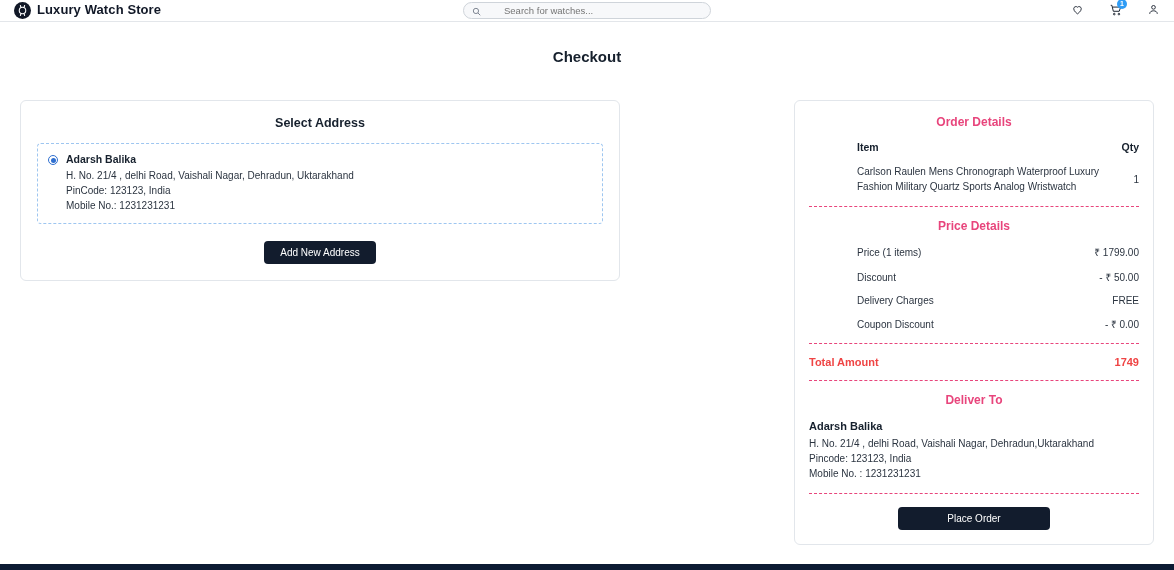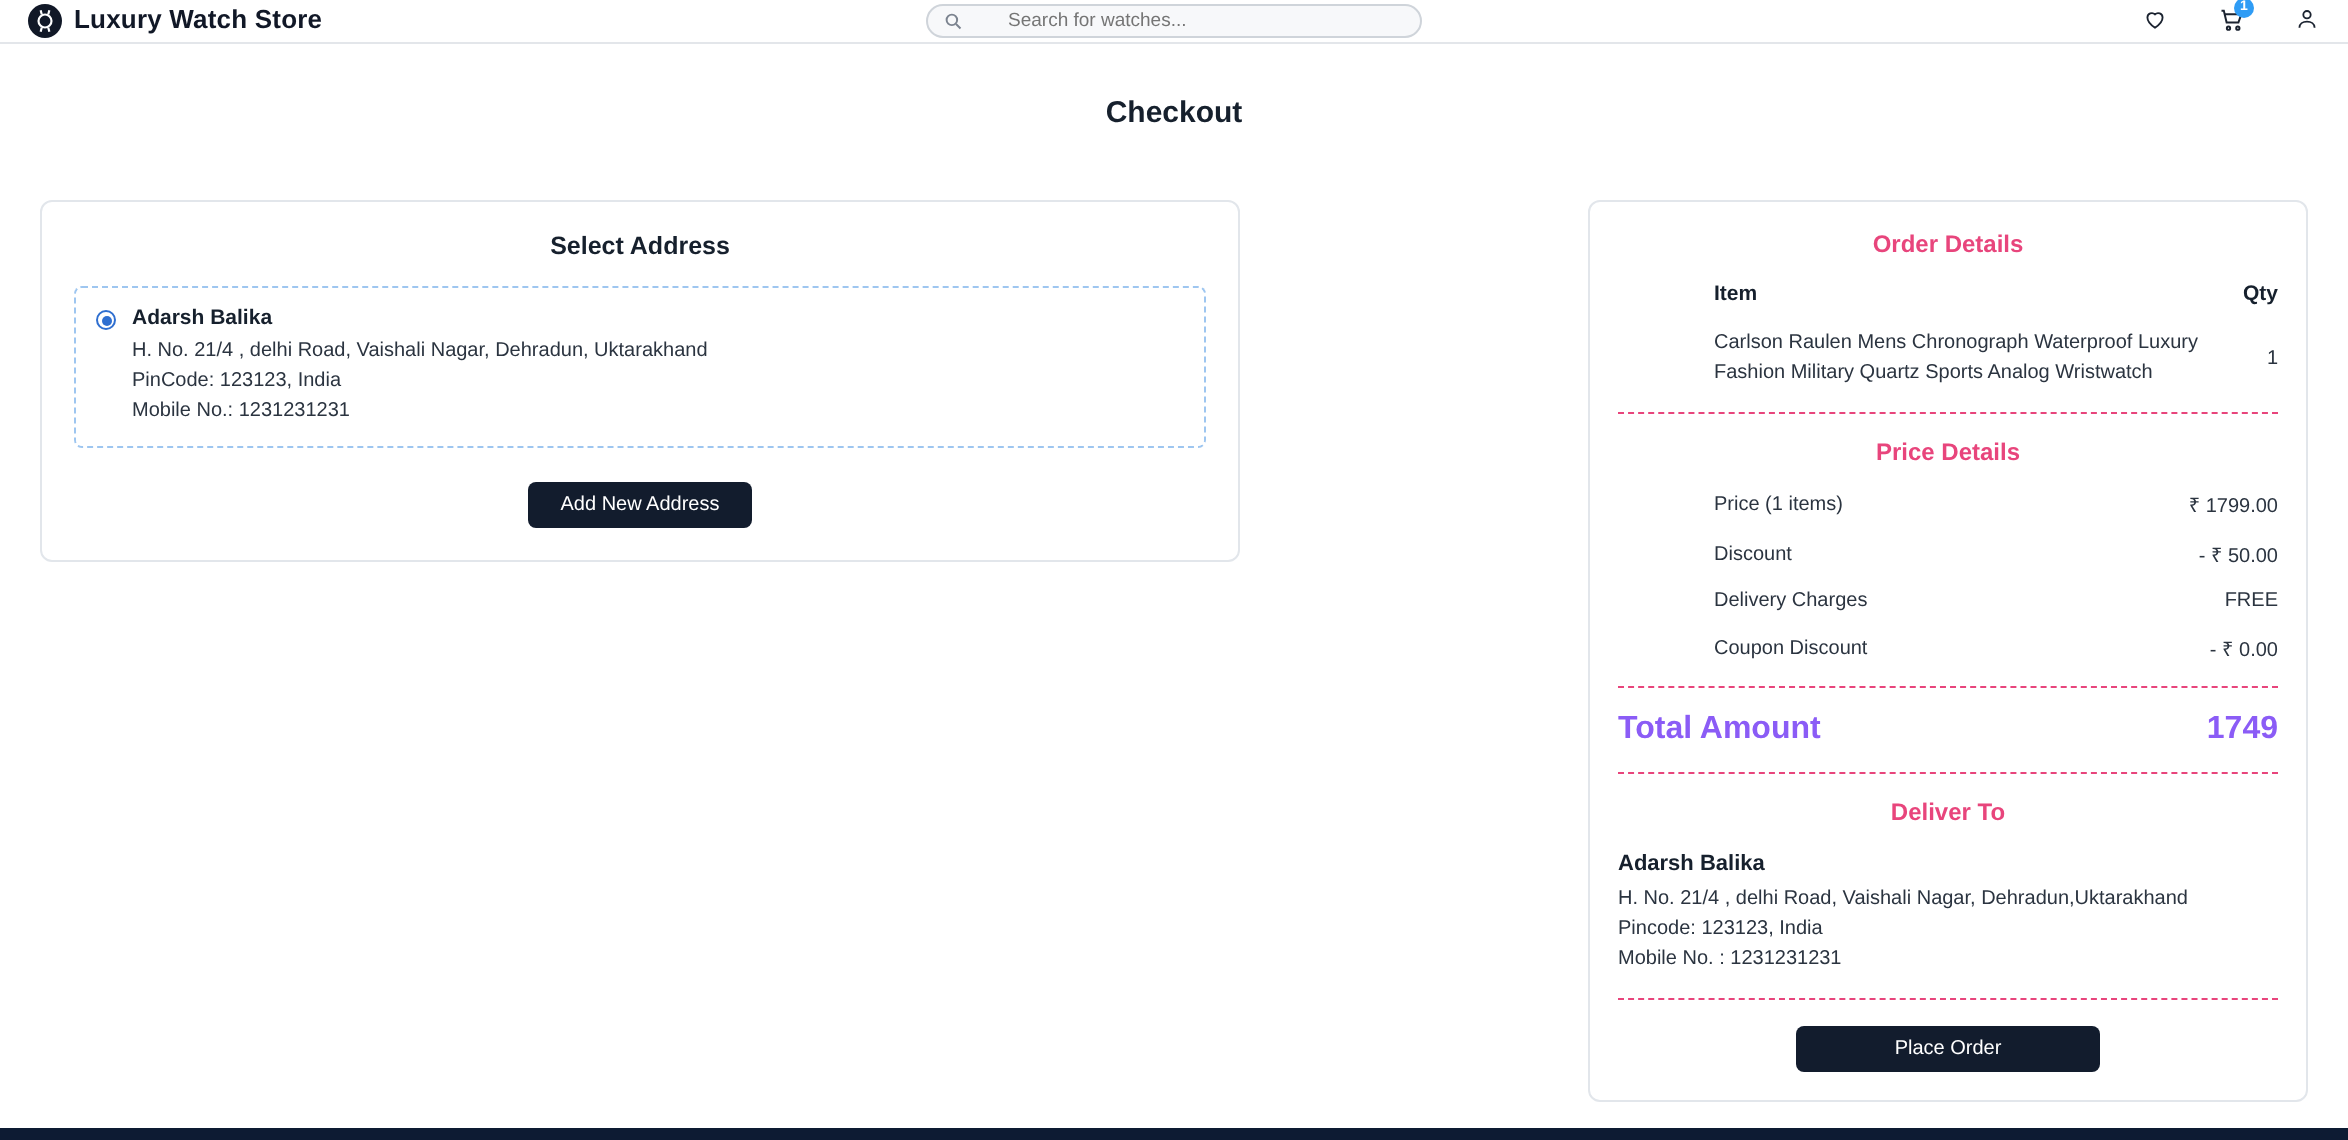--- a/index.html
+++ b/index.html
@@ -135,21 +135,21 @@
   .row.head { font-weight: bold; color: #16202d; font-size: 10.5px; }
   .item-row { margin-top: 11px; }
   .item-name { width: 330px; line-height: 15px; }
   .dashed {
     border: none; border-top: 1px dashed #e8457c;
     margin: 12px 0 0;
   }
   .price-row { margin-top: 11px; gap: 40px; }
   .total-row {
     display: flex; justify-content: space-between;
-    font-size: 16px; font-weight: bold; color:#8b5cf6;
+    font-size: 11px; font-weight: bold; color:#ef4444;
     margin-top: 12px;
   }
   .deliver-lines { font-size: 10px; line-height: 15px; color: #2b3440; }
   .deliver-name { font-weight: bold; font-size: 11px; color:#16202d; margin-bottom: 2px; }
   .place-order-row { display: flex; justify-content: center; margin-top: 13px; }
   .btn-place { width: 152px; }
 
   .footer-strip {
     position: absolute; left: 0; right: 0; bottom: 0;
     height: 6px; background: #0d1b33;

